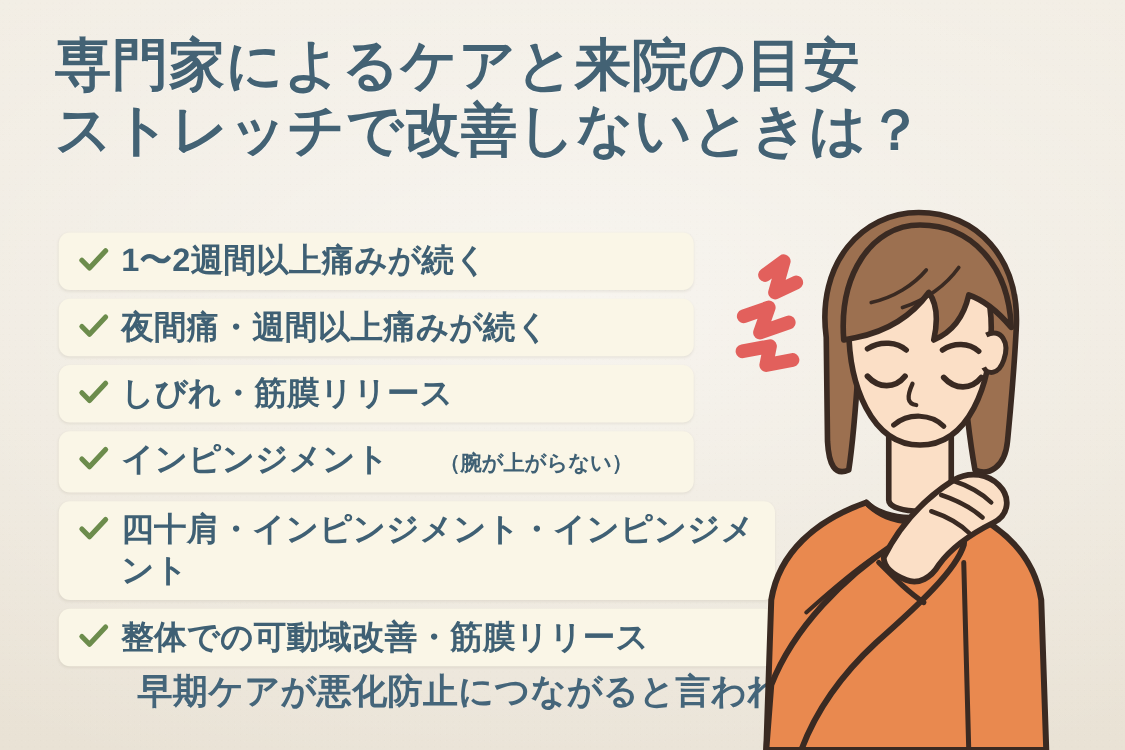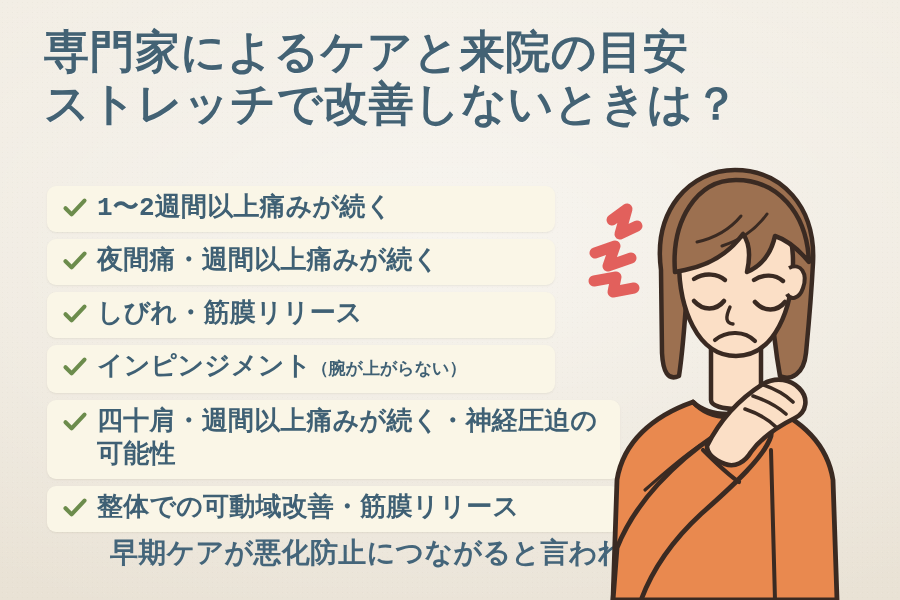--- a/index.html
+++ b/index.html
@@ -51,21 +51,20 @@
     white-space: nowrap;
     text-shadow: 0 1px 0 rgba(255,255,255,0.35);
   }
 
   
   #checklist {
     position: absolute;
     left: 47px;
     top: 186px;
     width: 600px;
-    font-family: Liberation Mono, monospace;
   }
   .check-card {
     position: relative;
     background: #FAF6E7;
     border-radius: 9px;
     box-shadow: 0 1px 2px rgba(120,105,80,0.10);
     margin-bottom: 7px;
     padding: 6px 14px 7px 50px;
     box-sizing: border-box;
     display: block;
@@ -88,20 +87,21 @@
     line-height: 33px;
     font-weight: 600;
     letter-spacing: 0.2px;
     white-space: nowrap;
   }
   .card-text.wrap { white-space: normal; }
   .card-note {
     font-size: 17px;
     font-weight: 600;
     letter-spacing: 0;
+    margin-left: 40px;
   }
 
   
   #caption {
     position: absolute;
     left: 110px;
     top: 534px;
     color: #44657A;
     font-size: 28px;
     font-weight: 700;
@@ -167,21 +167,21 @@
     </span>
     <div class="card-text"><span>インピンジメント</span><span class="card-note">（腕が上がらない）</span></div>
   </div>
 
   <div class="check-card w-wide">
     <span class="check-icon">
       <svg viewBox="0 0 26 26" width="26" height="26" aria-hidden="true">
         <path d="M3.5 13.2 L9.6 19.4 L22.5 5.6" fill="none" stroke="#6C8C4C" stroke-width="4.1" stroke-linecap="round" stroke-linejoin="round"></path>
       </svg>
     </span>
-    <div class="card-text wrap">四十肩・週間以上痛みが続く・神経圧迫の可能性</div>
+    <div class="card-text wrap">四十肩・インピンジメント・インピンジメント</div>
   </div>
 
   <div class="check-card w-mid">
     <span class="check-icon">
       <svg viewBox="0 0 26 26" width="26" height="26" aria-hidden="true">
         <path d="M3.5 13.2 L9.6 19.4 L22.5 5.6" fill="none" stroke="#6C8C4C" stroke-width="4.1" stroke-linecap="round" stroke-linejoin="round"></path>
       </svg>
     </span>
     <div class="card-text">整体での可動域改善・筋膜リリース</div>
   </div>

